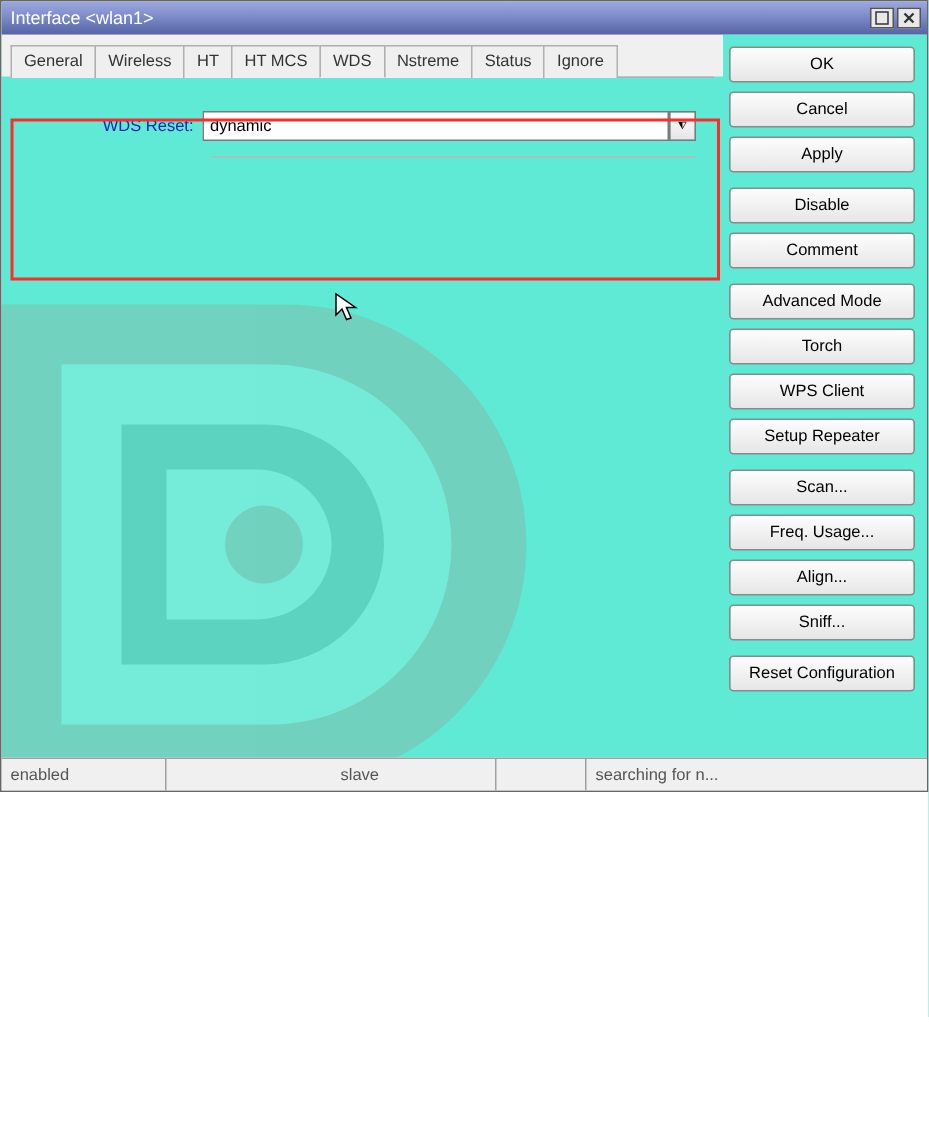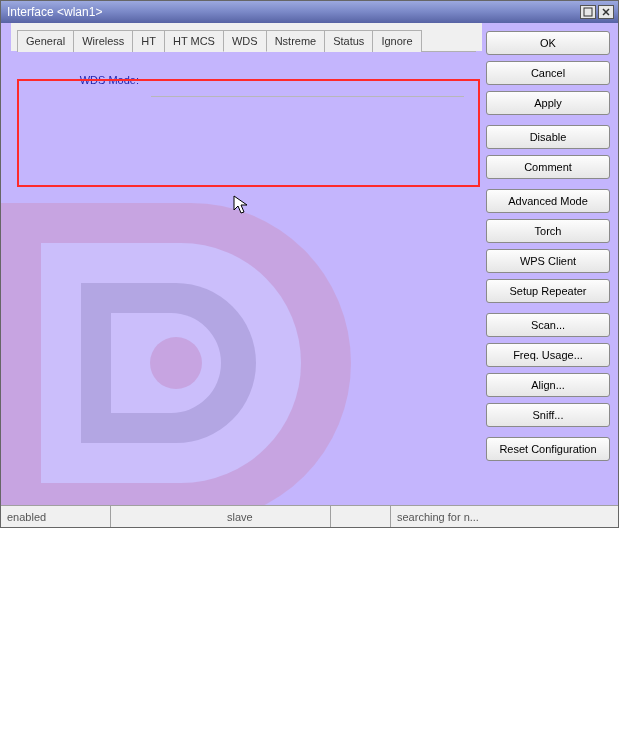--- a/index.html
+++ b/index.html
@@ -44,24 +44,23 @@
     width: 16px; height: 14px;
     background: #e8e8e8;
     border: 1px solid #555;
     margin-left: 2px;
     display:flex; align-items:center; justify-content:center;
     font-size: 10px; line-height: 1;
   }
   .content-area {
     flex: 1;
     display: flex;
-    background: #c4b5fd;
+    background: #5eead4;
     position: relative;
     z-index: 1;
-    padding-left: 10px;
   }
   .tab-strip {
     display: flex;
     padding: 6px 0 0 6px;
     background: #f0f0f0;
   }
   .tab {
     padding: 4px 8px;
     background: #efefef;
     border: 1px solid #b0b0b0;
@@ -239,21 +238,27 @@
         <div class="tab">Status</div>
         <div class="tab">Ignore</div>
       </div>
       <div class="tab-body-line"></div>
 
       <div class="highlight-box"></div>
 
       <div class="form-area">
 
         <div class="field-row">
-          <div class="field-label">WDS Mode:</div>
+          <div class="field-label">WDS Reset:</div>
+          <div class="combo">
+            <input class="combo-input" value="dynamic" style="">
+            <div class="combo-btn">
+              <span>⧨</span>
+            </div>
+          </div>
         </div>
 
 
         <div class="sep-line"></div>
 
 
         <svg class="cursor" width="18" height="20" viewBox="0 0 18 20">
           <path d="M1 1 L1 15 L5 11 L8 18 L11 17 L8 10 L14 10 Z" fill="#fff" stroke="#000" stroke-width="1"></path>
         </svg>
 

